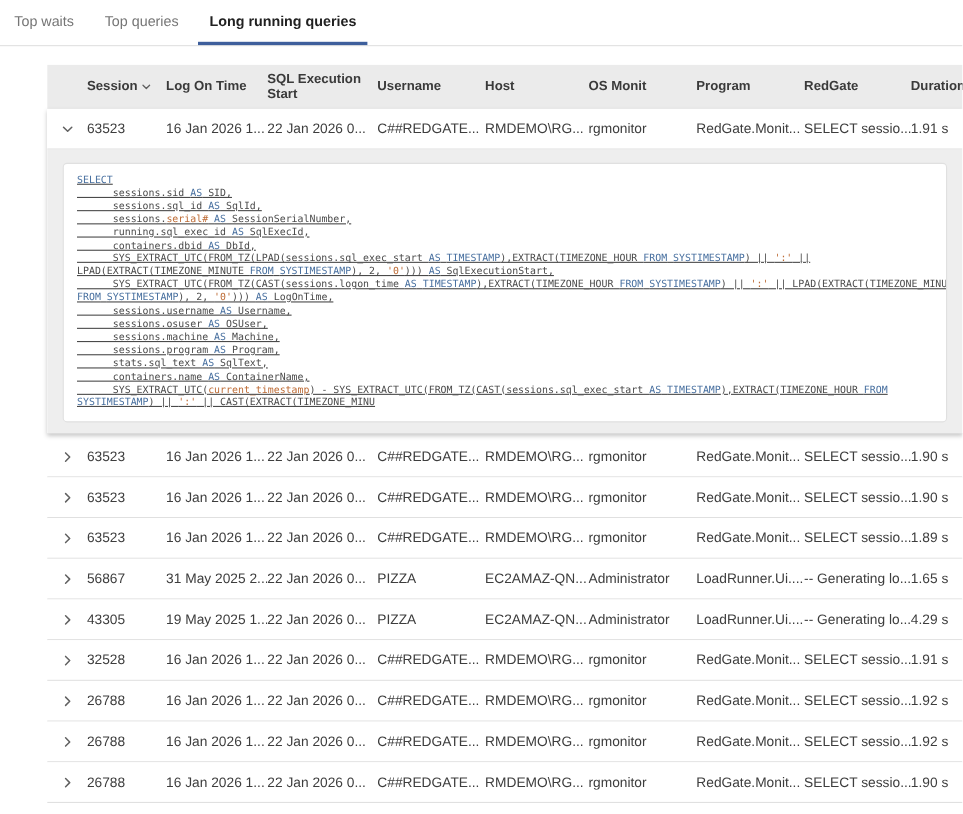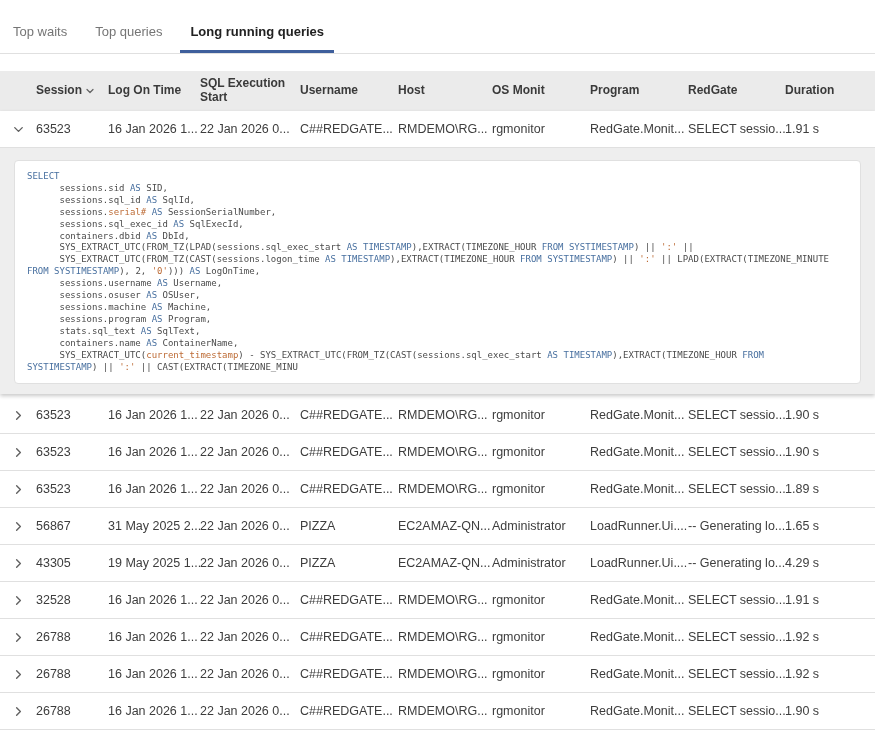--- a/index.html
+++ b/index.html
@@ -3,47 +3,47 @@
 <meta charset="utf-8">
 <style>
   :root{
     --accent:#3e5f9c; --header-bg:#ebebeb; --border:#e0e0e0; --panel-bg:#eeeeee;
     --text:#3d3d3d; --muted:#757575; --kw:#476f9f; --str:#bd6b35; --code:#4a4a4a;
   }
   *{box-sizing:border-box;margin:0;padding:0;}
   html,body{width:875px;height:740px;overflow:hidden;background:#fff;
     font-family:"Liberation Sans", sans-serif;color:var(--text);}
   
-  .tabbar{display:flex;align-items:flex-end;height:54px;border-bottom:1px solid var(--border);
+  .tabbar{display:flex;align-items:flex-start;height:42px;border-bottom:1px solid var(--border);
     padding-left:3px;background:#fff;}
   .tab{padding:12px 10px 11px;font-size:13px;color:var(--muted);cursor:pointer;
     border-bottom:3px solid transparent;margin-right:8px;white-space:nowrap;}
   .tab.active{color:#212121;font-weight:bold;border-bottom-color:var(--accent);}
   
-  .table{margin-top:17px;}
+  .table{margin-top:17px;margin-left:43px;}
   .grid{display:grid;grid-template-columns:36px 72px 92px 100px 98px 94px 98px 98px 97px 90px;
     align-items:center;}
   .thead{background:var(--header-bg);min-height:40px;font-size:12px;font-weight:bold;color:#3a3a3a;}
   .thead .hcell{padding-right:10px;line-height:1.15;}
   .hcell-session{display:flex;align-items:center;justify-content:space-between;padding-right:2px;}
   .sort-icon{color:#616161;display:inline-flex;margin-right:2px;}
   .trow{min-height:37px;border-bottom:1px solid var(--border);font-size:12.5px;color:var(--text);
     background:#fff;cursor:pointer;}
   .trow .cell{padding-right:10px;white-space:nowrap;overflow:hidden;}
   .chev{display:flex;align-items:center;justify-content:center;color:#616161;}
   .chev svg{transition:none;}
   .chev.expanded svg{transform:rotate(90deg);}
   
   .expanded-group{position:relative;z-index:2;box-shadow:0 2px 4px rgba(0,0,0,.22);margin-bottom:3px;}
   .sql-panel{background:var(--panel-bg);padding:12px 14px 10px;}
   .sql-card{background:#fff;border:1px solid var(--border);border-radius:4px;padding:10px 12px;
     overflow:hidden;}
   .sql-code{font-family:"DejaVu Sans Mono","Liberation Mono",monospace;font-size:9px;
     line-height:11.9px;color:var(--code);}
-  .sql-code div{white-space:pre;}
+  .sql-code div{white-space:pre;text-decoration:underline;}
   .tok-k{color:var(--kw);}
   .tok-s{color:var(--str);}
 </style>
 </head>
 <body>
 
 <div class="tabbar">
   <div class="tab">Top waits</div>
   <div class="tab">Top queries</div>
   <div class="tab active">Long running queries</div>
@@ -88,23 +88,24 @@
       <div class="cell">SELECT sessio...</div>
       <div class="cell">1.91 s</div>
     </div>
     <div class="sql-panel">
       <div class="sql-card">
         <div class="sql-code">
             <div><span class="tok-k">SELECT</span></div>
             <div><span>      sessions.sid </span><span class="tok-k">AS</span><span> SID,</span></div>
             <div><span>      sessions.sql_id </span><span class="tok-k">AS</span><span> SqlId,</span></div>
             <div><span>      sessions.</span><span class="tok-s">serial#</span><span> </span><span class="tok-k">AS</span><span> SessionSerialNumber,</span></div>
-            <div><span>      sessions.sql_exec_id </span><span class="tok-k">AS</span><span> SqlExecId,</span></div>
+            <div><span>      running.sql_exec_id </span><span class="tok-k">AS</span><span> SqlExecId,</span></div>
             <div><span>      containers.dbid </span><span class="tok-k">AS</span><span> DbId,</span></div>
             <div><span>      SYS_EXTRACT_UTC(FROM_TZ(LPAD(sessions.sql_exec_start </span><span class="tok-k">AS</span><span> </span><span class="tok-k">TIMESTAMP</span><span>),EXTRACT(TIMEZONE_HOUR </span><span class="tok-k">FROM</span><span> </span><span class="tok-k">SYSTIMESTAMP</span><span>) || </span><span class="tok-s">':'</span><span> ||</span></div>
+            <div><span>LPAD(EXTRACT(TIMEZONE_MINUTE </span><span class="tok-k">FROM</span><span> </span><span class="tok-k">SYSTIMESTAMP</span><span>), 2, </span><span class="tok-s">'0'</span><span>))) </span><span class="tok-k">AS</span><span> SqlExecutionStart,</span></div>
             <div><span>      SYS_EXTRACT_UTC(FROM_TZ(CAST(sessions.logon_time </span><span class="tok-k">AS</span><span> </span><span class="tok-k">TIMESTAMP</span><span>),EXTRACT(TIMEZONE_HOUR </span><span class="tok-k">FROM</span><span> </span><span class="tok-k">SYSTIMESTAMP</span><span>) || </span><span class="tok-s">':'</span><span> || LPAD(EXTRACT(TIMEZONE_MINUTE</span></div>
             <div><span class="tok-k">FROM</span><span> </span><span class="tok-k">SYSTIMESTAMP</span><span>), 2, </span><span class="tok-s">'0'</span><span>))) </span><span class="tok-k">AS</span><span> LogOnTime,</span></div>
             <div><span>      sessions.username </span><span class="tok-k">AS</span><span> Username,</span></div>
             <div><span>      sessions.osuser </span><span class="tok-k">AS</span><span> OSUser,</span></div>
             <div><span>      sessions.machine </span><span class="tok-k">AS</span><span> Machine,</span></div>
             <div><span>      sessions.program </span><span class="tok-k">AS</span><span> Program,</span></div>
             <div><span>      stats.sql_text </span><span class="tok-k">AS</span><span> SqlText,</span></div>
             <div><span>      containers.name </span><span class="tok-k">AS</span><span> ContainerName,</span></div>
             <div><span>      SYS_EXTRACT_UTC(</span><span class="tok-s">current_timestamp</span><span>) - SYS_EXTRACT_UTC(FROM_TZ(CAST(sessions.sql_exec_start </span><span class="tok-k">AS</span><span> </span><span class="tok-k">TIMESTAMP</span><span>),EXTRACT(TIMEZONE_HOUR </span><span class="tok-k">FROM</span></div>
             <div><span class="tok-k">SYSTIMESTAMP</span><span>) || </span><span class="tok-s">':'</span><span> || CAST(EXTRACT(TIMEZONE_MINU</span></div>

